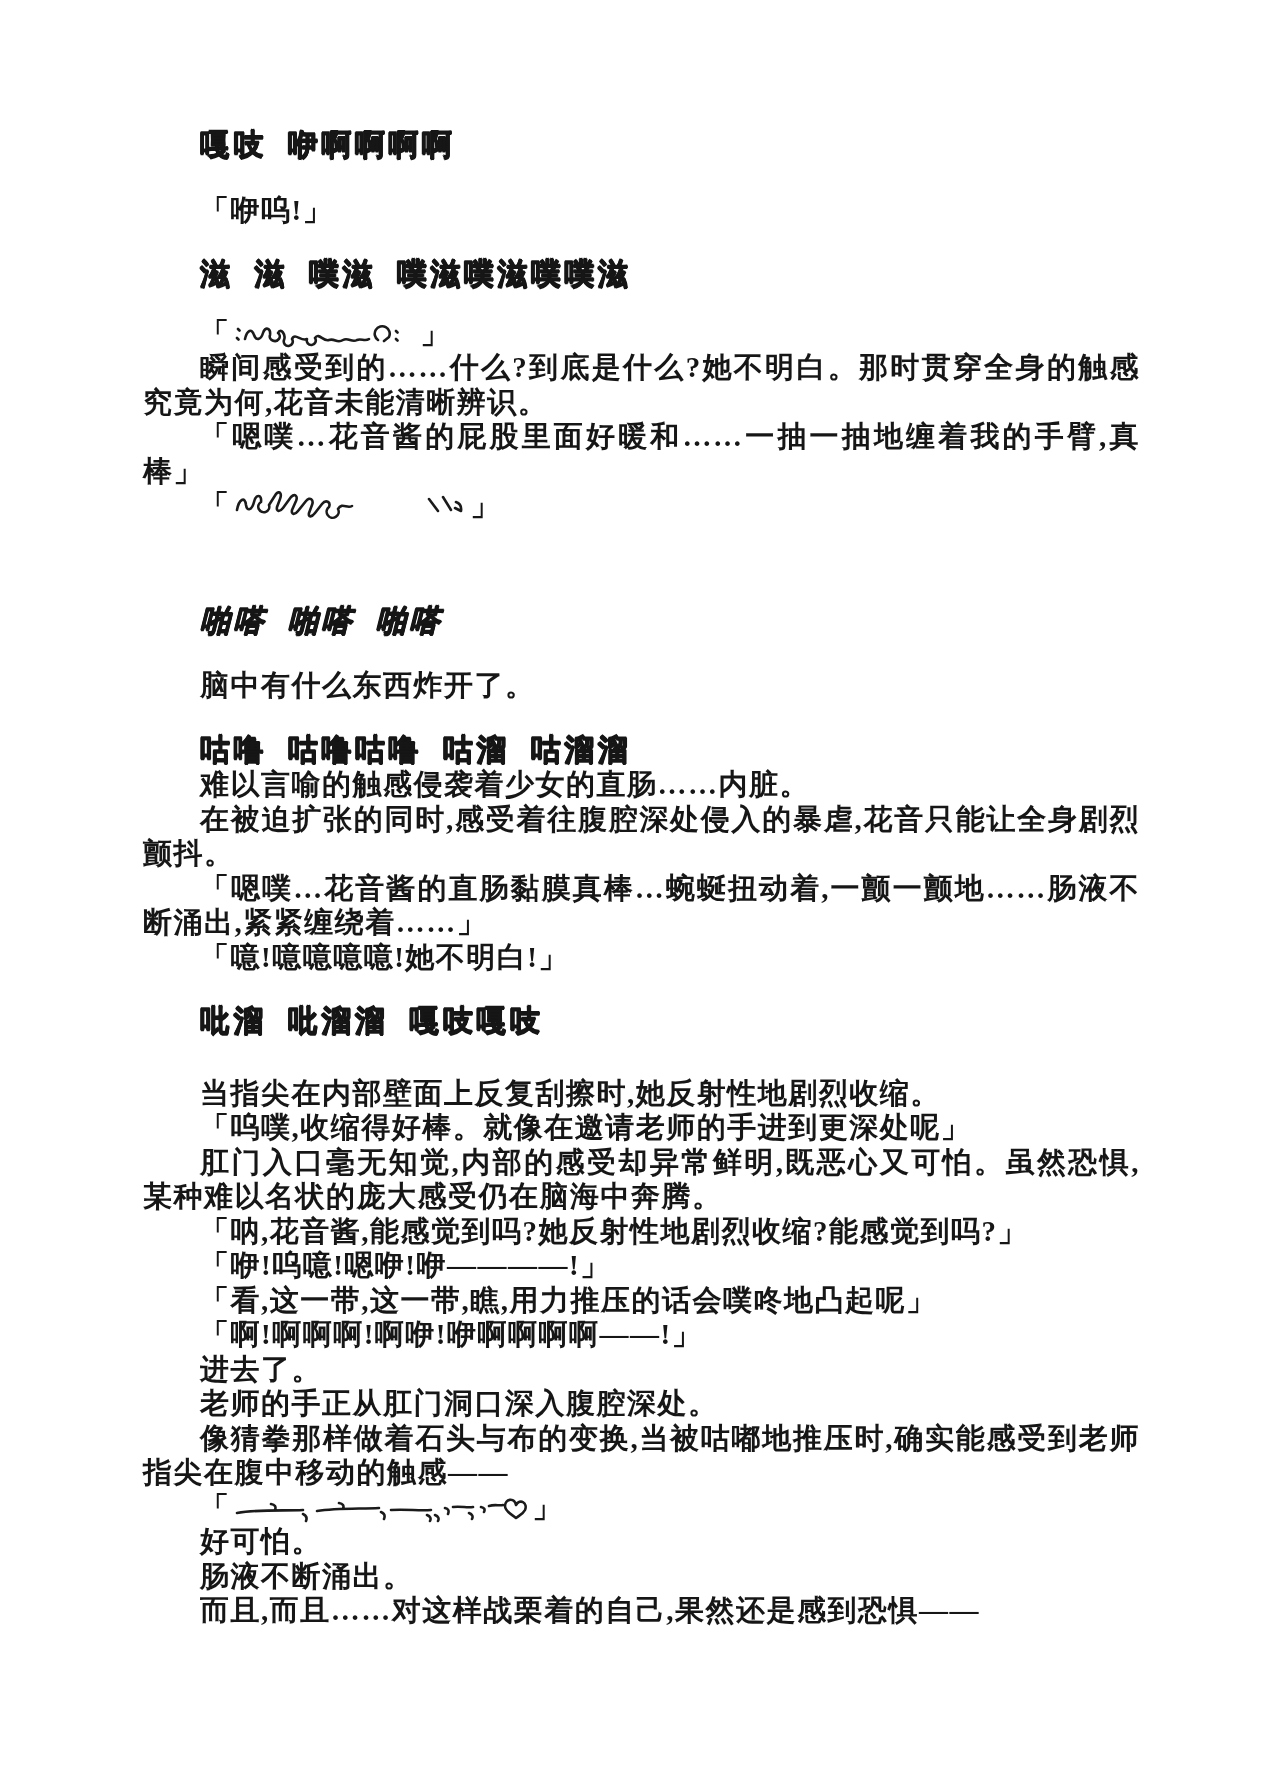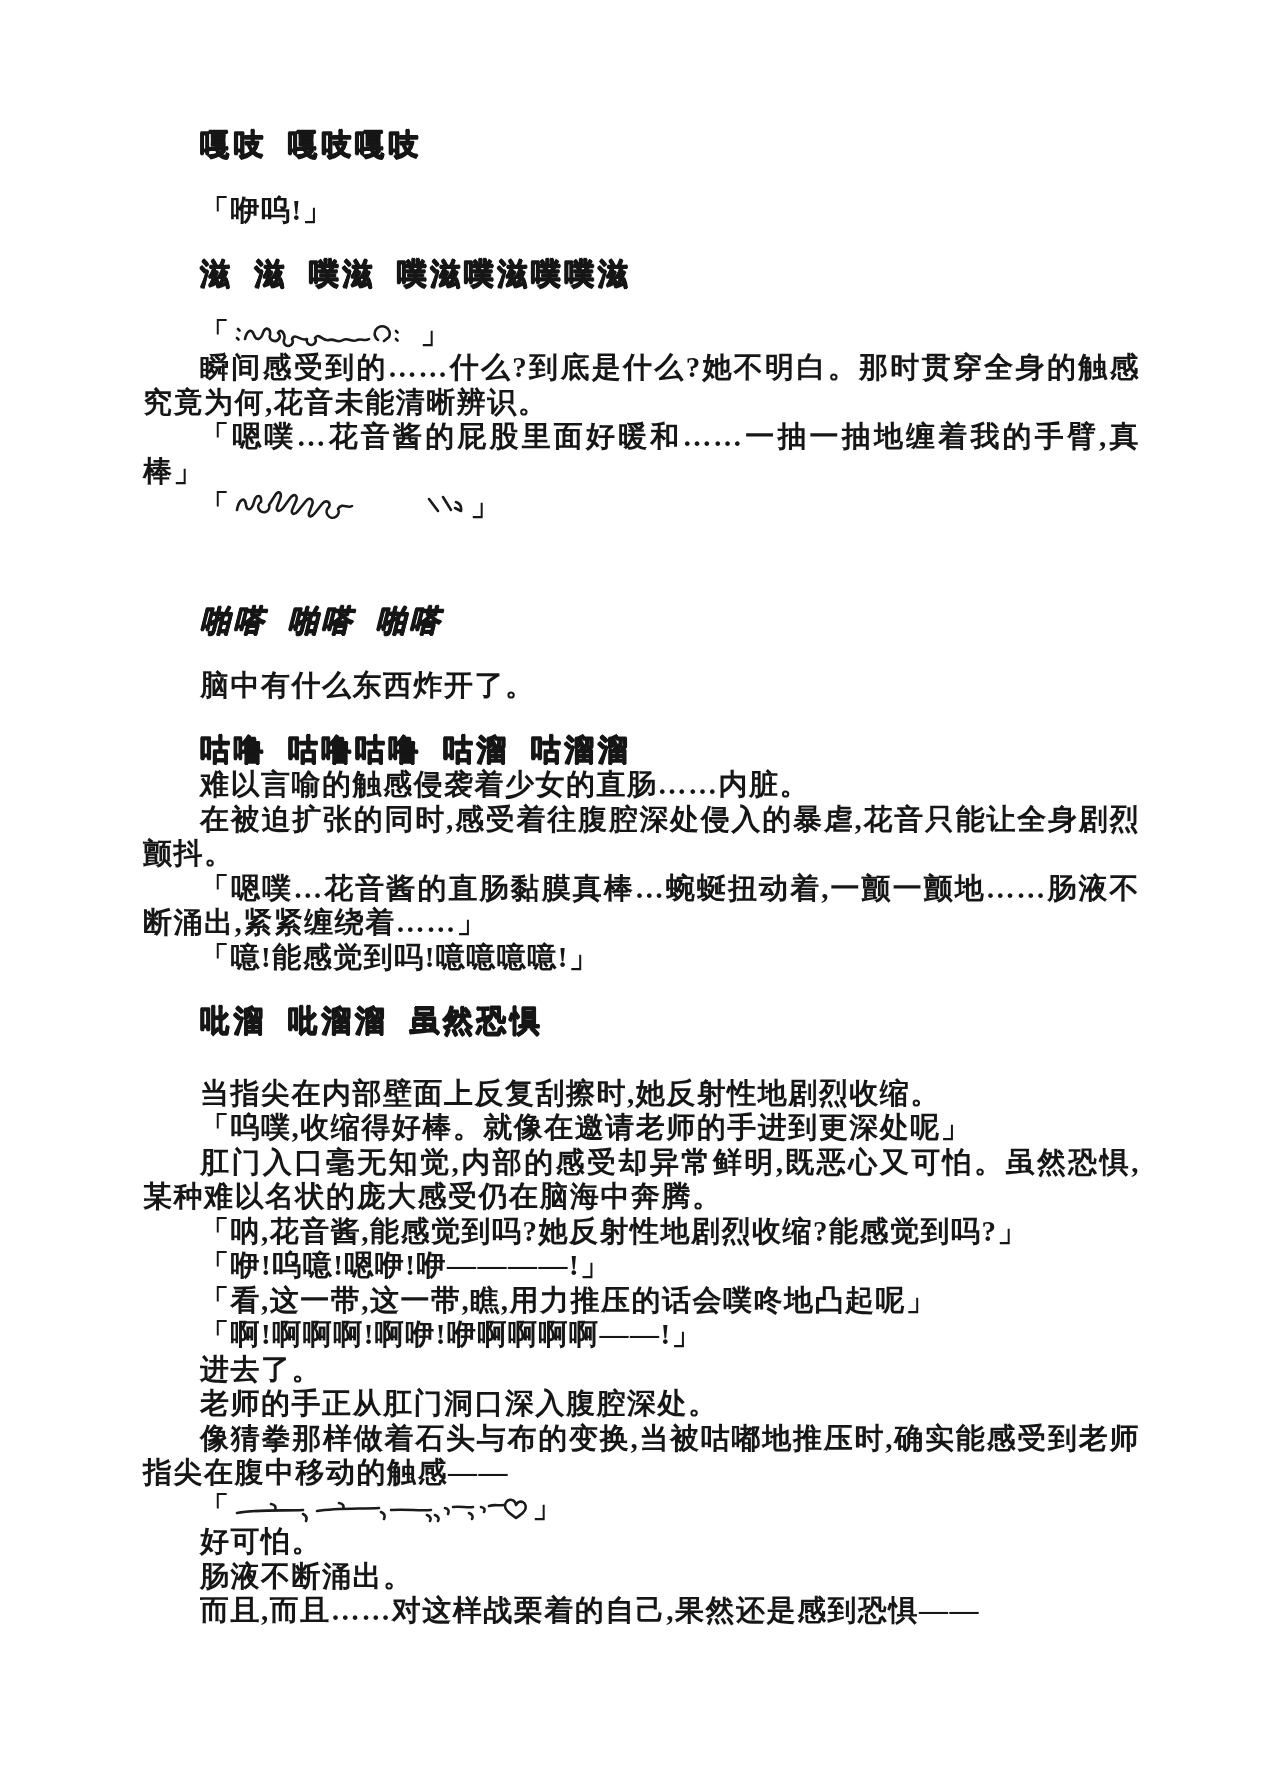--- a/index.html
+++ b/index.html
@@ -35,21 +35,21 @@
   .gap-small{margin-top:24px;}
   .gap-medium{margin-top:37px;}
   .gap-large{}
   .gap-xlarge{margin-top:81px;font-style:italic;}
 </style>
 </head>
 <body>
 
 <div class="page">
   <div class="text-col" style="color: rgb(22, 22, 22);">
-      <div class="block sfx">嘎吱 嘎吱嘎吱</div>
+      <div class="block sfx">嘎吱 咿啊啊啊啊</div>
       <div class="block dialogue gap-line">「咿呜!」</div>
       <div class="block sfx gap-line">滋 滋 噗滋 噗滋噗滋噗噗滋</div>
       <div class="block scribble gap-small"><span>「</span><svg width="190" height="28" viewBox="0 0 190 28" xmlns="http://www.w3.org/2000/svg">
     <path d="M7,7 l1.5,1.5 M6,16 l1.5,1.5
              M14,17 c2,-9 7,-11 9,-4 c2,6 7,5 9,-2 c2,-7 8,-5 7,2 a5,4.5 0 1 0 8,-2
              c3,-6 8,2 6,7 a4.5,4.5 0 1 0 8,-1 c3,-7 9,3 15,0 a4.5,4.5 0 1 0 8,-1
              c4,-6 8,4 14,2 c6,-2 8,4 14,0 c5,-3 9,3 14,0 c4,-2 8,2 12,-1
              M147,18 a7.5,7.5 0 1 1 11,-3 l-5,4
              M165,9 l1.5,1.5 M165,17 l1.5,1.5"></path>
   </svg><span>」</span></div>
@@ -61,22 +61,22 @@
              c-1,5 3,5 6,1 l8,-10 c4,-5 8,-1 6,4 l-3,8 c-1,5 3,4 6,0 l7,-9
              c4,-5 9,-2 7,3 a6,6 0 1 0 9,2 c4,-7 9,0 14,-3
              M198,9 l9,12 M212,7 l8,13 M225,12 q6,2 5,9 l-6,-3"></path>
   </svg><span>」</span></div>
       <div class="block sfx gap-xlarge">啪嗒 啪嗒 啪嗒</div>
       <div class="block para gap-line">脑中有什么东西炸开了。</div>
       <div class="block sfx gap-line">咕噜 咕噜咕噜 咕溜 咕溜溜</div>
       <div class="block para gap-large">难以言喻的触感侵袭着少女的直肠……内脏。</div>
       <div class="block para">在被迫扩张的同时,感受着往腹腔深处侵入的暴虐,花音只能让全身剧烈颤抖。</div>
       <div class="block dialogue">「嗯噗…花音酱的直肠黏膜真棒…蜿蜒扭动着,一颤一颤地……肠液不断涌出,紧紧缠绕着……」</div>
-      <div class="block dialogue">「噫!能感觉到吗!噫噫噫噫!」</div>
-      <div class="block sfx gap-line">吡溜 吡溜溜 虽然恐惧</div>
+      <div class="block dialogue">「噫!噫噫噫噫!她不明白!」</div>
+      <div class="block sfx gap-line">吡溜 吡溜溜 嘎吱嘎吱</div>
       <div class="block para gap-medium">当指尖在内部壁面上反复刮擦时,她反射性地剧烈收缩。</div>
       <div class="block dialogue">「呜噗,收缩得好棒。就像在邀请老师的手进到更深处呢」</div>
       <div class="block para">肛门入口毫无知觉,内部的感受却异常鲜明,既恶心又可怕。虽然恐惧,某种难以名状的庞大感受仍在脑海中奔腾。</div>
       <div class="block dialogue">「呐,花音酱,能感觉到吗?她反射性地剧烈收缩?能感觉到吗?」</div>
       <div class="block dialogue">「咿!呜噫!嗯咿!咿————!」</div>
       <div class="block dialogue">「看,这一带,这一带,瞧,用力推压的话会噗咚地凸起呢」</div>
       <div class="block dialogue">「啊!啊啊啊!啊咿!咿啊啊啊啊——!」</div>
       <div class="block para">进去了。</div>
       <div class="block para">老师的手正从肛门洞口深入腹腔深处。</div>
       <div class="block para">像猜拳那样做着石头与布的变换,当被咕嘟地推压时,确实能感受到老师指尖在腹中移动的触感——</div>

